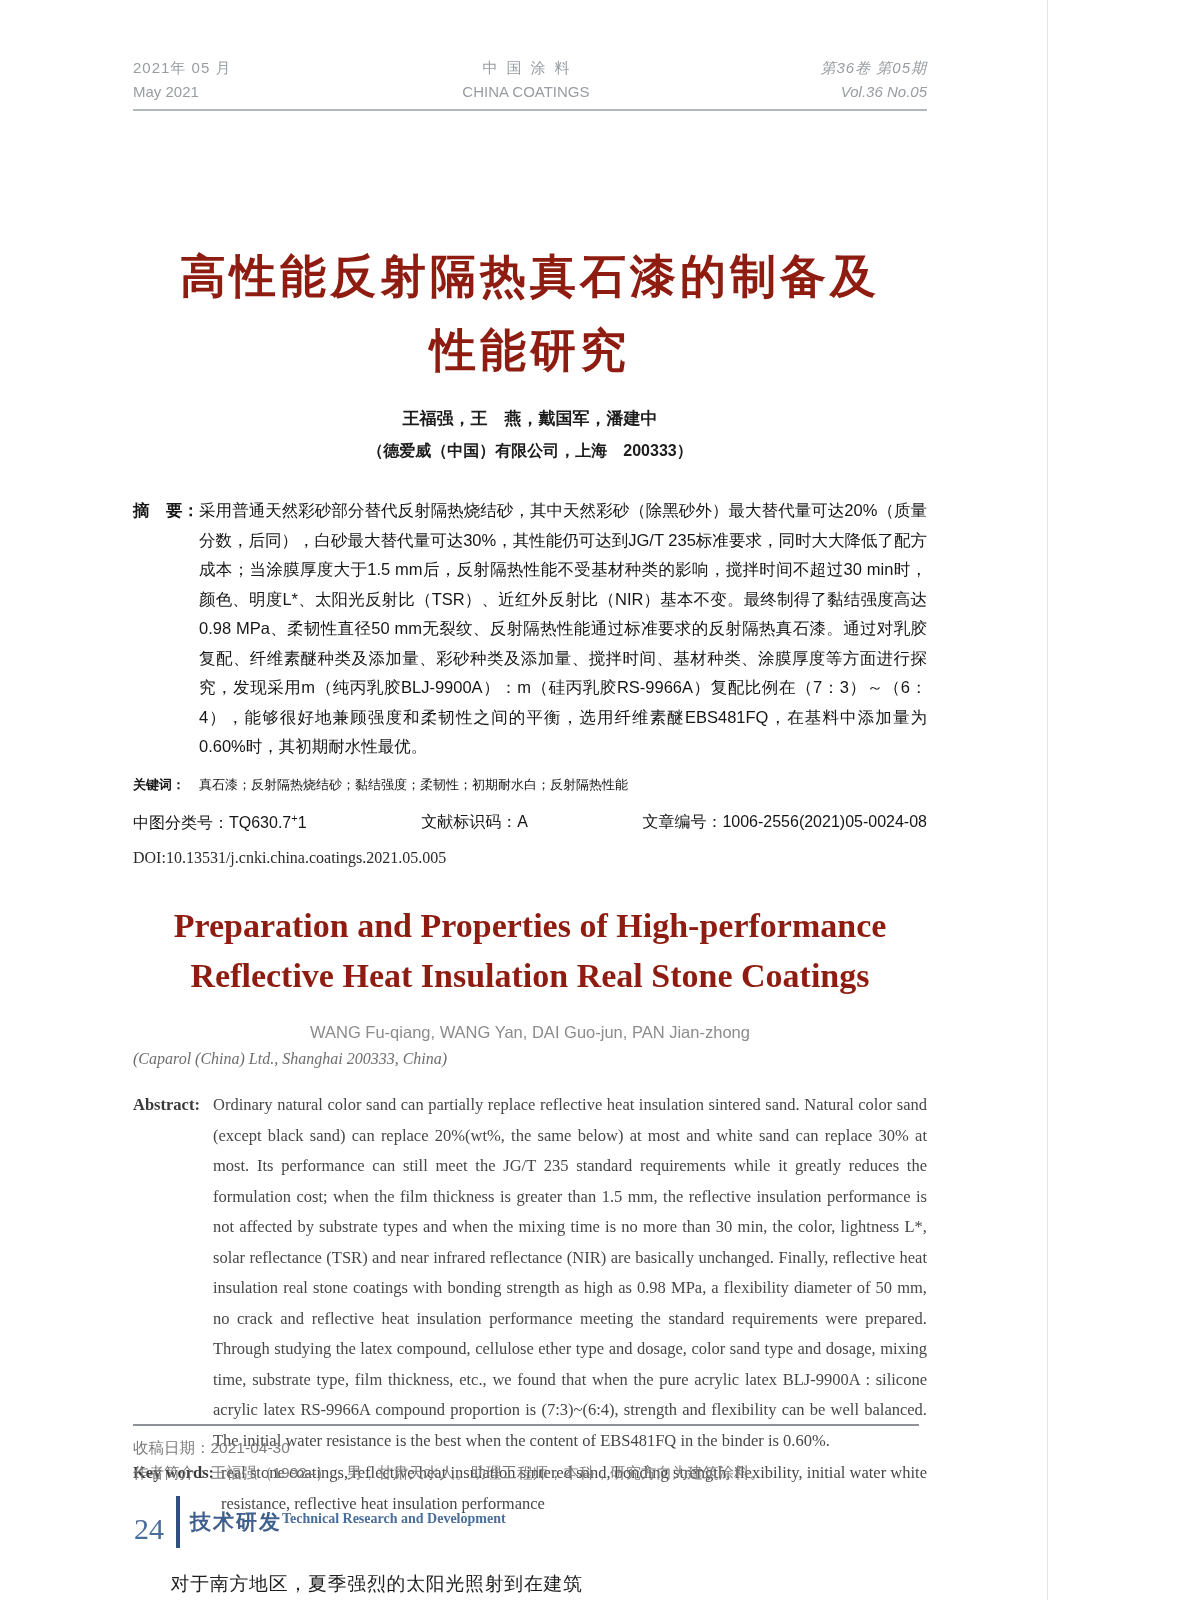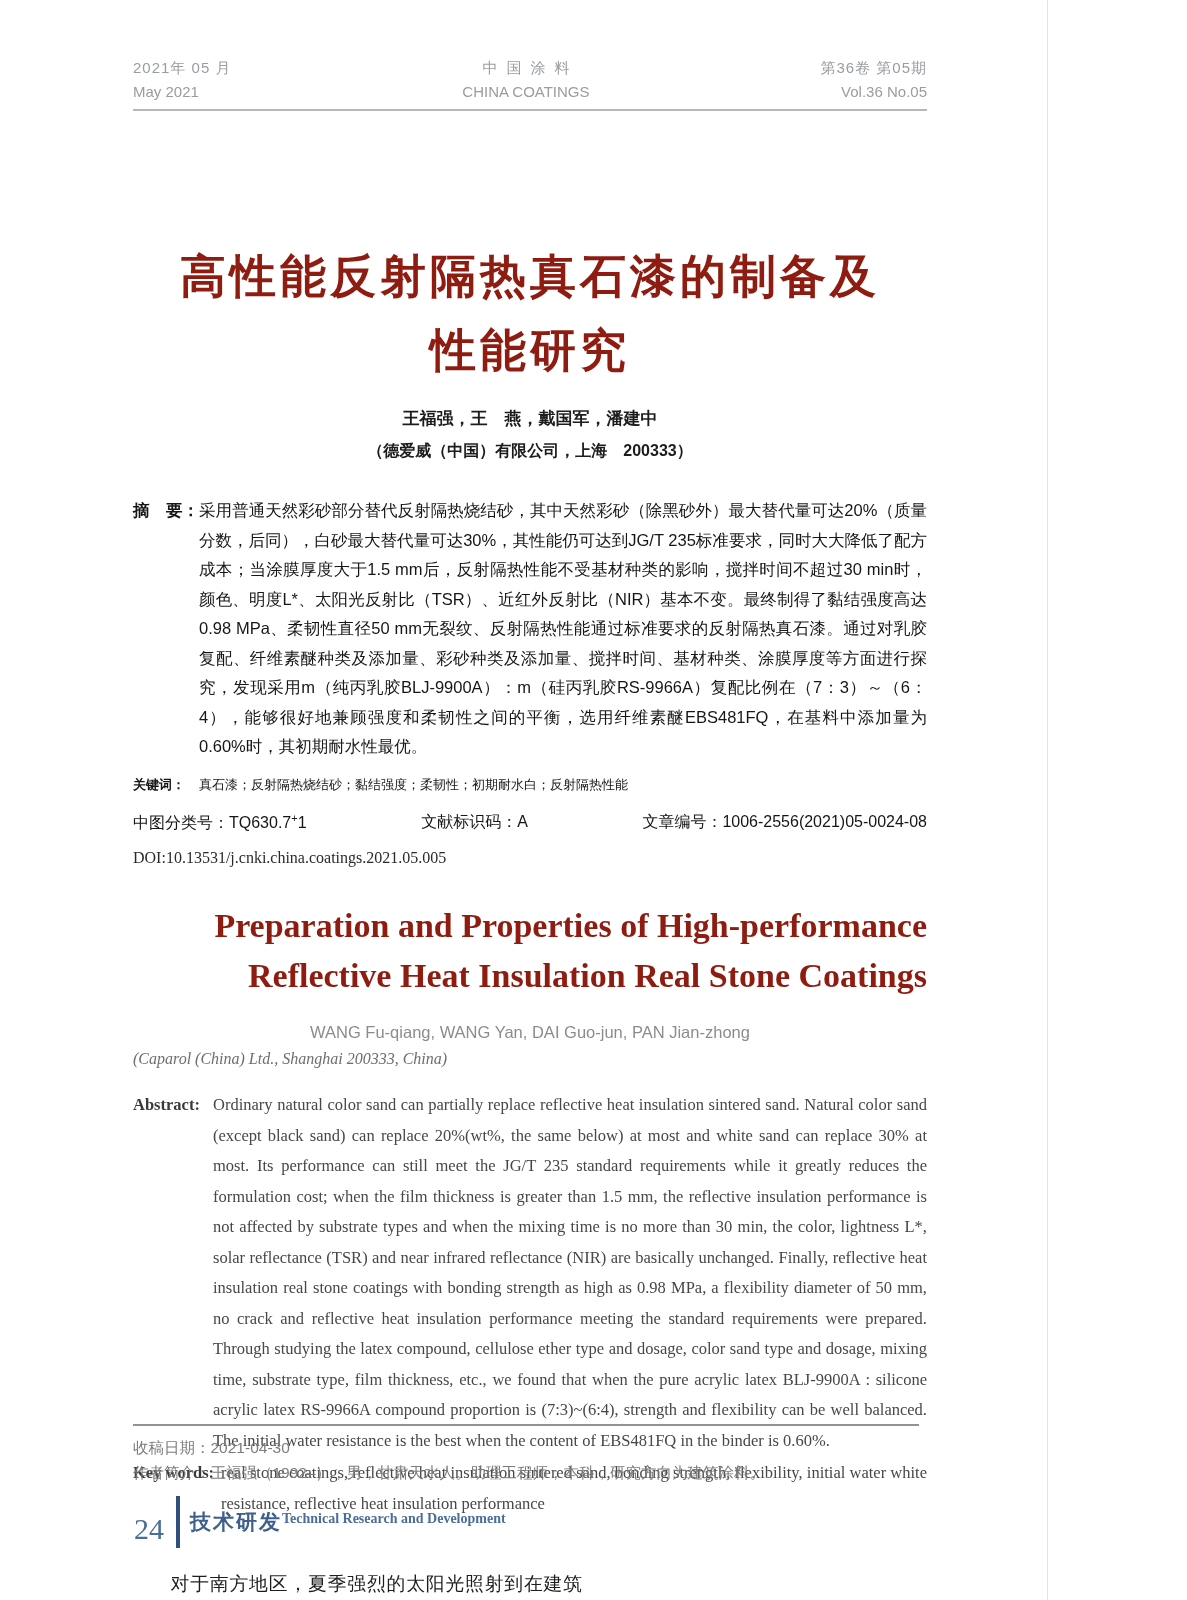--- a/index.html
+++ b/index.html
@@ -13,21 +13,21 @@
     font-family:"Liberation Sans", sans-serif;
     color:#1f1f1f;
   }
   .content { padding:0 120px 0 133px; }
 
   
   .jheader { padding-top:56px; display:flex; justify-content:space-between; align-items:flex-end;
              color:#989da2; font-size:15px; line-height:24px; }
   .jheader .col { display:flex; flex-direction:column; }
   .jheader .col.center { text-align:center; }
-  .jheader .col.right { text-align:right; }
+  .jheader .col.right { text-align:right;font-style:italic; }
   .jheader .zh { letter-spacing:1px; }
   .jheader .center .zh { letter-spacing:9px; text-indent:9px; }
   .jheader-rule { margin-top:5px; border-bottom:2px solid #b3b8bd; }
 
   
   .title-zh { margin-top:128px; text-align:center; color:#8e1c10;
               font-size:46px; font-weight:bold; line-height:74px; letter-spacing:4px; }
   .authors-zh { margin-top:20px; text-align:center; font-size:17px; font-weight:bold; color:#1c1c1c; }
   .affil-zh   { margin-top:11px; text-align:center; font-size:16px; font-weight:bold; color:#1c1c1c; }
 
@@ -38,21 +38,21 @@
   .keywords-zh { margin-top:8px; font-size:13px; line-height:29.5px; color:#161616;
                  padding-left:66px; text-indent:-66px; font-weight:500; }
   .keywords-zh .lab { display:inline-block; width:66px; text-indent:0; font-weight:bold; }
 
   .meta-row { margin-top:13px; display:flex; justify-content:space-between;
               font-size:16px; color:#161616; font-weight:500; }
   .meta-row sup { font-size:11px; }
   .doi { margin-top:15px; font-family:"Liberation Serif", serif; font-size:16px; color:#2a2a2a; }
 
   
-  .title-en { margin-top:34px; text-align:right; color:#8e1c10;
+  .title-en { margin-top:34px; text-align:center; color:#8e1c10;
               font-family:"Liberation Serif", serif; font-weight:bold;
               font-size:34px; line-height:50px; }
   .authors-en { margin-top:22px; text-align:center; font-size:16.5px; color:#8c8c8c; }
   .affil-en { margin-top:8px; text-align:left; font-family:"Liberation Serif", serif;
               font-style:italic; font-size:16px; color:#6e6e6e; }
 
   
   .hang-en { margin-top:22px; font-family:"Liberation Serif", serif; font-size:16.5px;
              line-height:30.5px; color:#474747; text-align:justify;
              padding-left:80px; text-indent:-80px; }

